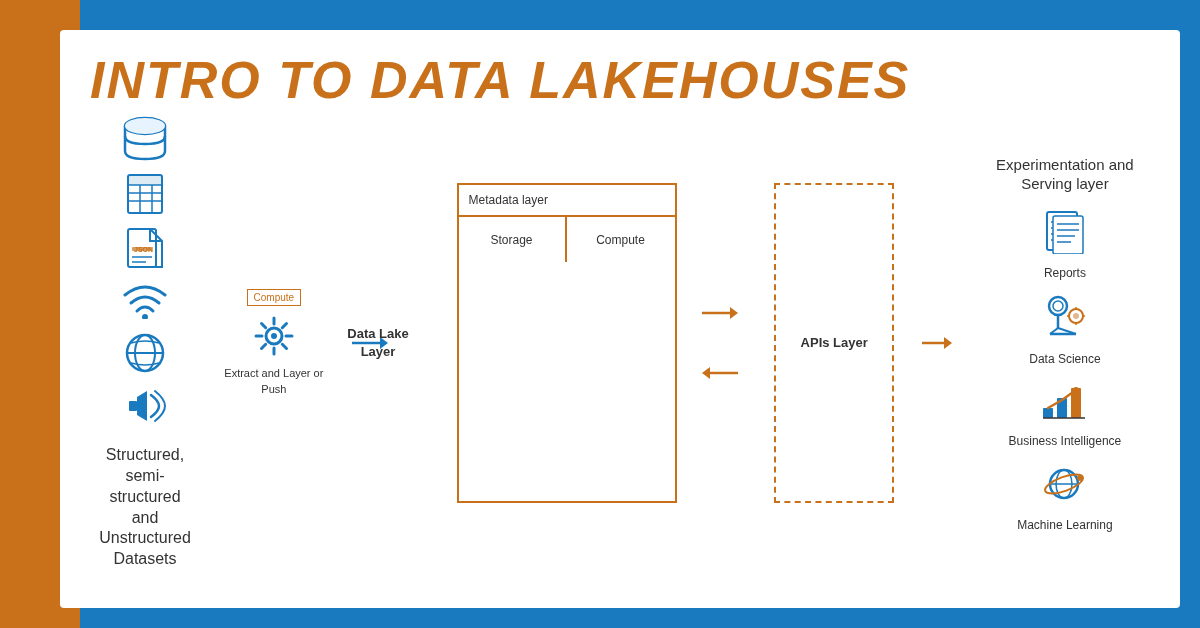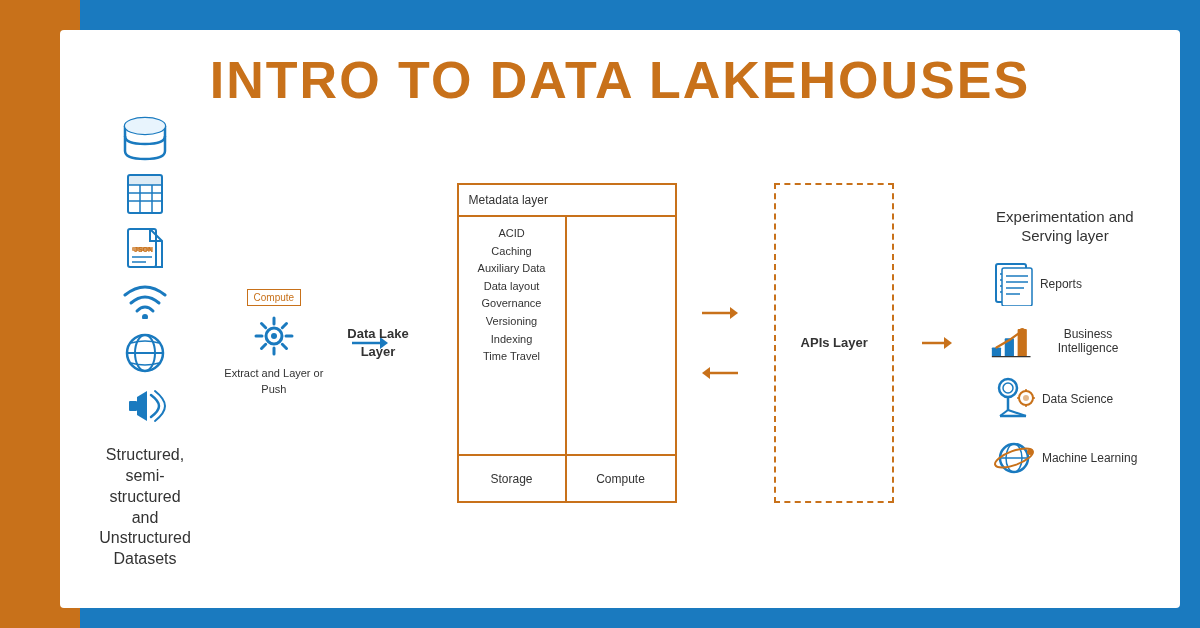--- a/index.html
+++ b/index.html
@@ -28,26 +28,26 @@
       left: 60px;
       right: 20px;
       bottom: 20px;
       background: white;
       border-radius: 4px;
       z-index: 1;
       padding: 20px 30px;
     }
 
     .title {
-      text-align: center;
       font-size: 52px;
       font-weight: 900;
       color: #c8711a;
       letter-spacing: 2px;
       margin-bottom: 18px;
+      font-style: italic;
     }
 
     .diagram {
       display: flex;
       align-items: center;
       justify-content: space-between;
       position: relative;
       height: 430px;
       padding: 0 10px;
     }
@@ -207,23 +207,23 @@
     .outputs-col {
       display: flex;
       flex-direction: column;
       gap: 14px;
       width: 160px;
       padding-left: 10px;
     }
 
     .output-item {
       display: flex;
-      flex-direction: row;
-      align-items: center;
-      gap: 2px;
+      flex-direction: column;
+      align-items: center;
+      gap: 12px;
     }
 
     .output-label {
       font-size: 12px;
       color: #333;
       text-align: center;
     }
 
     
     svg {
@@ -339,35 +339,20 @@
       <svg width="36" height="20" viewBox="0 0 36 20">
         <line x1="0" y1="10" x2="28" y2="10" stroke="#1a7abf" stroke-width="2.5"></line>
         <polygon points="28,4 36,10 28,16" fill="#1a7abf"></polygon>
       </svg>
     </div>
 
     <div style="position:relative;">
       <div class="data-lake-label">Data Lake Layer</div>
       <div class="data-lake-box">
         <div class="metadata-layer">Metadata layer</div>
-        <div class="middle-section">
-          <div class="left-panel">
-            <div>ACID</div>
-            <div>Caching</div>
-            <div>Auxiliary Data</div>
-            <div>Data layout</div>
-            <div>Governance</div>
-            <div>Versioning</div>
-            <div>Indexing</div>
-            <div>Time Travel</div>
-          </div>
-          <div class="right-panel">
-            
-          </div>
-        </div>
         <div class="bottom-section">
           <div class="bottom-left">Storage</div>
           <div class="bottom-right">Compute</div>
         </div>
       </div>
     </div>
 
     <div style="display:flex;flex-direction:column;align-items:center;gap:40px;margin:0 2px;">
 
       <svg width="36" height="20" viewBox="0 0 36 20">
@@ -407,53 +392,53 @@
           <rect x="12" y="6" width="30" height="38" rx="2" fill="white" stroke="#1a7abf" stroke-width="1.5"></rect>
           <line x1="16" y1="14" x2="38" y2="14" stroke="#1a7abf" stroke-width="1.5"></line>
           <line x1="16" y1="20" x2="38" y2="20" stroke="#1a7abf" stroke-width="1.5"></line>
           <line x1="16" y1="26" x2="34" y2="26" stroke="#1a7abf" stroke-width="1.5"></line>
           <line x1="16" y1="32" x2="30" y2="32" stroke="#1a7abf" stroke-width="1.5"></line>
         </svg>
         <div class="output-label">Reports</div>
       </div>
 
       <div class="output-item">
-        <svg width="48" height="42" viewBox="0 0 48 42">
-          <rect x="2" y="28" width="10" height="10" rx="1" fill="#1a7abf"></rect>
-          <rect x="16" y="18" width="10" height="20" rx="1" fill="#1a7abf"></rect>
-          <rect x="30" y="8" width="10" height="30" rx="1" fill="#c8711a"></rect>
-
-          <polyline points="7,28 21,20 35,10" fill="none" stroke="#c8711a" stroke-width="2.5" stroke-linecap="round"></polyline>
-          <circle cx="35" cy="10" r="3" fill="#c8711a"></circle>
-          <line x1="2" y1="38" x2="44" y2="38" stroke="#333" stroke-width="1.5"></line>
-        </svg>
-        <div class="output-label">Business Intelligence</div>
-      </div>
-
-      <div class="output-item">
         <svg width="50" height="46" viewBox="0 0 50 46">
 
           <circle cx="18" cy="12" r="9" fill="none" stroke="#1a7abf" stroke-width="2.5"></circle>
           <circle cx="18" cy="12" r="5" fill="none" stroke="#1a7abf" stroke-width="1.5"></circle>
           <line x1="18" y1="21" x2="18" y2="34" stroke="#1a7abf" stroke-width="2.5"></line>
           <line x1="10" y1="40" x2="36" y2="40" stroke="#1a7abf" stroke-width="2.5"></line>
           <line x1="18" y1="34" x2="10" y2="40" stroke="#1a7abf" stroke-width="2"></line>
           <line x1="18" y1="34" x2="36" y2="40" stroke="#1a7abf" stroke-width="2"></line>
 
           <circle cx="36" cy="22" r="7" fill="none" stroke="#c8711a" stroke-width="2"></circle>
           <circle cx="36" cy="22" r="3" fill="#c8711a" opacity="0.5"></circle>
           <line x1="36" y1="13" x2="36" y2="16" stroke="#c8711a" stroke-width="1.5"></line>
           <line x1="36" y1="28" x2="36" y2="31" stroke="#c8711a" stroke-width="1.5"></line>
           <line x1="27" y1="22" x2="30" y2="22" stroke="#c8711a" stroke-width="1.5"></line>
           <line x1="42" y1="22" x2="45" y2="22" stroke="#c8711a" stroke-width="1.5"></line>
         </svg>
         <div class="output-label">Data Science</div>
       </div>
 
       <div class="output-item">
+        <svg width="48" height="42" viewBox="0 0 48 42">
+          <rect x="2" y="28" width="10" height="10" rx="1" fill="#1a7abf"></rect>
+          <rect x="16" y="18" width="10" height="20" rx="1" fill="#1a7abf"></rect>
+          <rect x="30" y="8" width="10" height="30" rx="1" fill="#c8711a"></rect>
+
+          <polyline points="7,28 21,20 35,10" fill="none" stroke="#c8711a" stroke-width="2.5" stroke-linecap="round"></polyline>
+          <circle cx="35" cy="10" r="3" fill="#c8711a"></circle>
+          <line x1="2" y1="38" x2="44" y2="38" stroke="#333" stroke-width="1.5"></line>
+        </svg>
+        <div class="output-label">Business Intelligence</div>
+      </div>
+
+      <div class="output-item">
         <svg width="50" height="44" viewBox="0 0 50 44">
 
           <circle cx="24" cy="22" r="14" fill="none" stroke="#1a7abf" stroke-width="2.5"></circle>
           <ellipse cx="24" cy="22" rx="8" ry="14" fill="none" stroke="#1a7abf" stroke-width="1.5"></ellipse>
           <line x1="10" y1="22" x2="38" y2="22" stroke="#1a7abf" stroke-width="1.5"></line>
 
           <ellipse cx="24" cy="22" rx="20" ry="7" fill="none" stroke="#c8711a" stroke-width="2" transform="rotate(-20 24 22)"></ellipse>
           <circle cx="40" cy="16" r="3" fill="#c8711a"></circle>
         </svg>
         <div class="output-label">Machine Learning</div>

